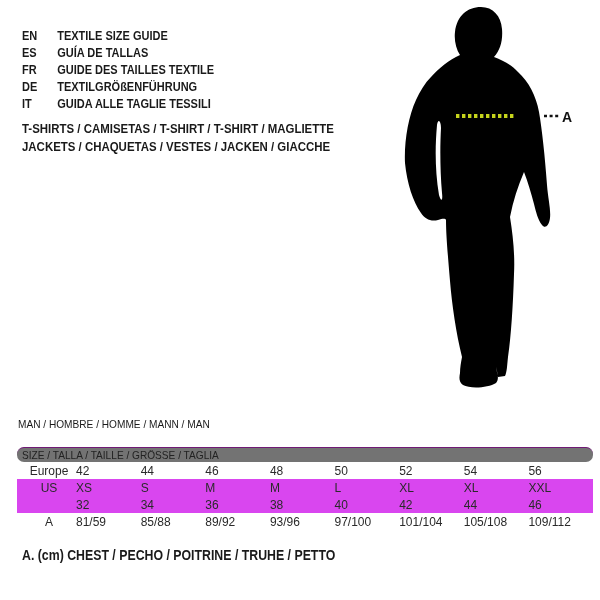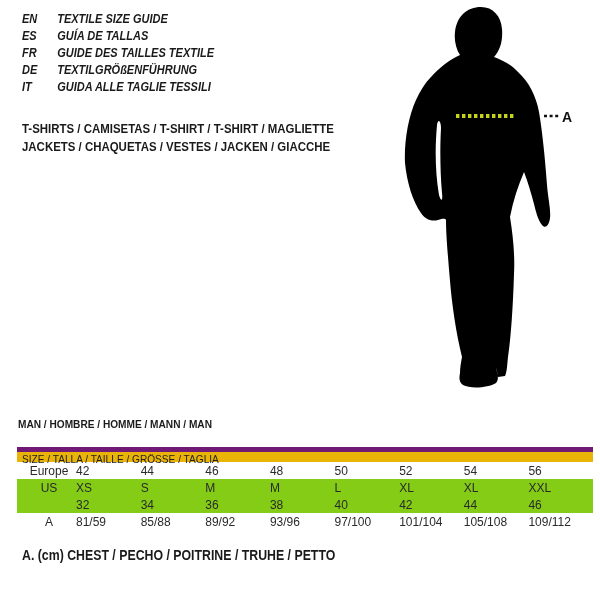--- a/index.html
+++ b/index.html
@@ -3,40 +3,40 @@
 <meta charset="utf-8">
 <title>Size Guide</title>
 <style>
   html,body{margin:0;padding:0;}
   body{
     width:600px;height:600px;position:relative;background:#ffffff;
     font-family:"Liberation Sans", sans-serif;color:#1a1a1a;overflow:hidden;
   }
   .cond{transform:scaleX(0.88);transform-origin:0 50%;display:block;white-space:nowrap;}
   
-  .lang-block{position:absolute;left:22px;top:11px;font-style:italic;}
+  .lang-block{position:absolute;left:22px;top:28px;}
   .lang-row{display:flex;font-weight:bold;font-size:12.5px;line-height:17px;}
   .lang-code{width:40px;flex:0 0 40px;}
   
   .cat-block{position:absolute;left:22px;top:120px;}
   .cat-line{font-weight:bold;font-size:13px;line-height:17.5px;}
   
   .figure-wrap{position:absolute;left:400px;top:5px;width:197px;height:388px;}
   
-  .section-title{position:absolute;left:18px;top:418px;font-weight:bold;font-size:11.5px;}
+  .section-title{position:absolute;left:18px;top:418px;font-weight:normal;font-size:11.5px;}
   
   .table-wrap{position:absolute;left:17px;top:447px;width:576px;}
   .tbl-header{
-    height:15px;background:#eab308;border-top:5px solid #701a75;
-    font-size:11.5px;line-height:15px;color:#222;padding-left:5px;box-sizing:border-box;
+    height:15px;background:#737373;border-top:1px solid #701a75;
+    font-size:11.5px;line-height:15px;color:#222;padding-left:5px;box-sizing:border-box;border-radius:7px;
   }
   table{width:100%;border-collapse:collapse;table-layout:fixed;font-size:12px;color:#2a2a2a;}
   td{height:17px;text-align:left;padding:0;font-weight:normal;}
   td.lbl{width:54px;text-align:center;padding-left:5px;}
-  tr.stripe{background:#84cc16;}
+  tr.stripe{background:#d946ef;}
   
   .footnote{position:absolute;left:22px;top:547px;font-weight:bold;font-size:14px;}
 </style>
 </head>
 <body>
 
 <div class="lang-block">
   <div class="lang-row cond">
     <span class="lang-code">EN</span>
     <span>TEXTILE SIZE GUIDE</span>

